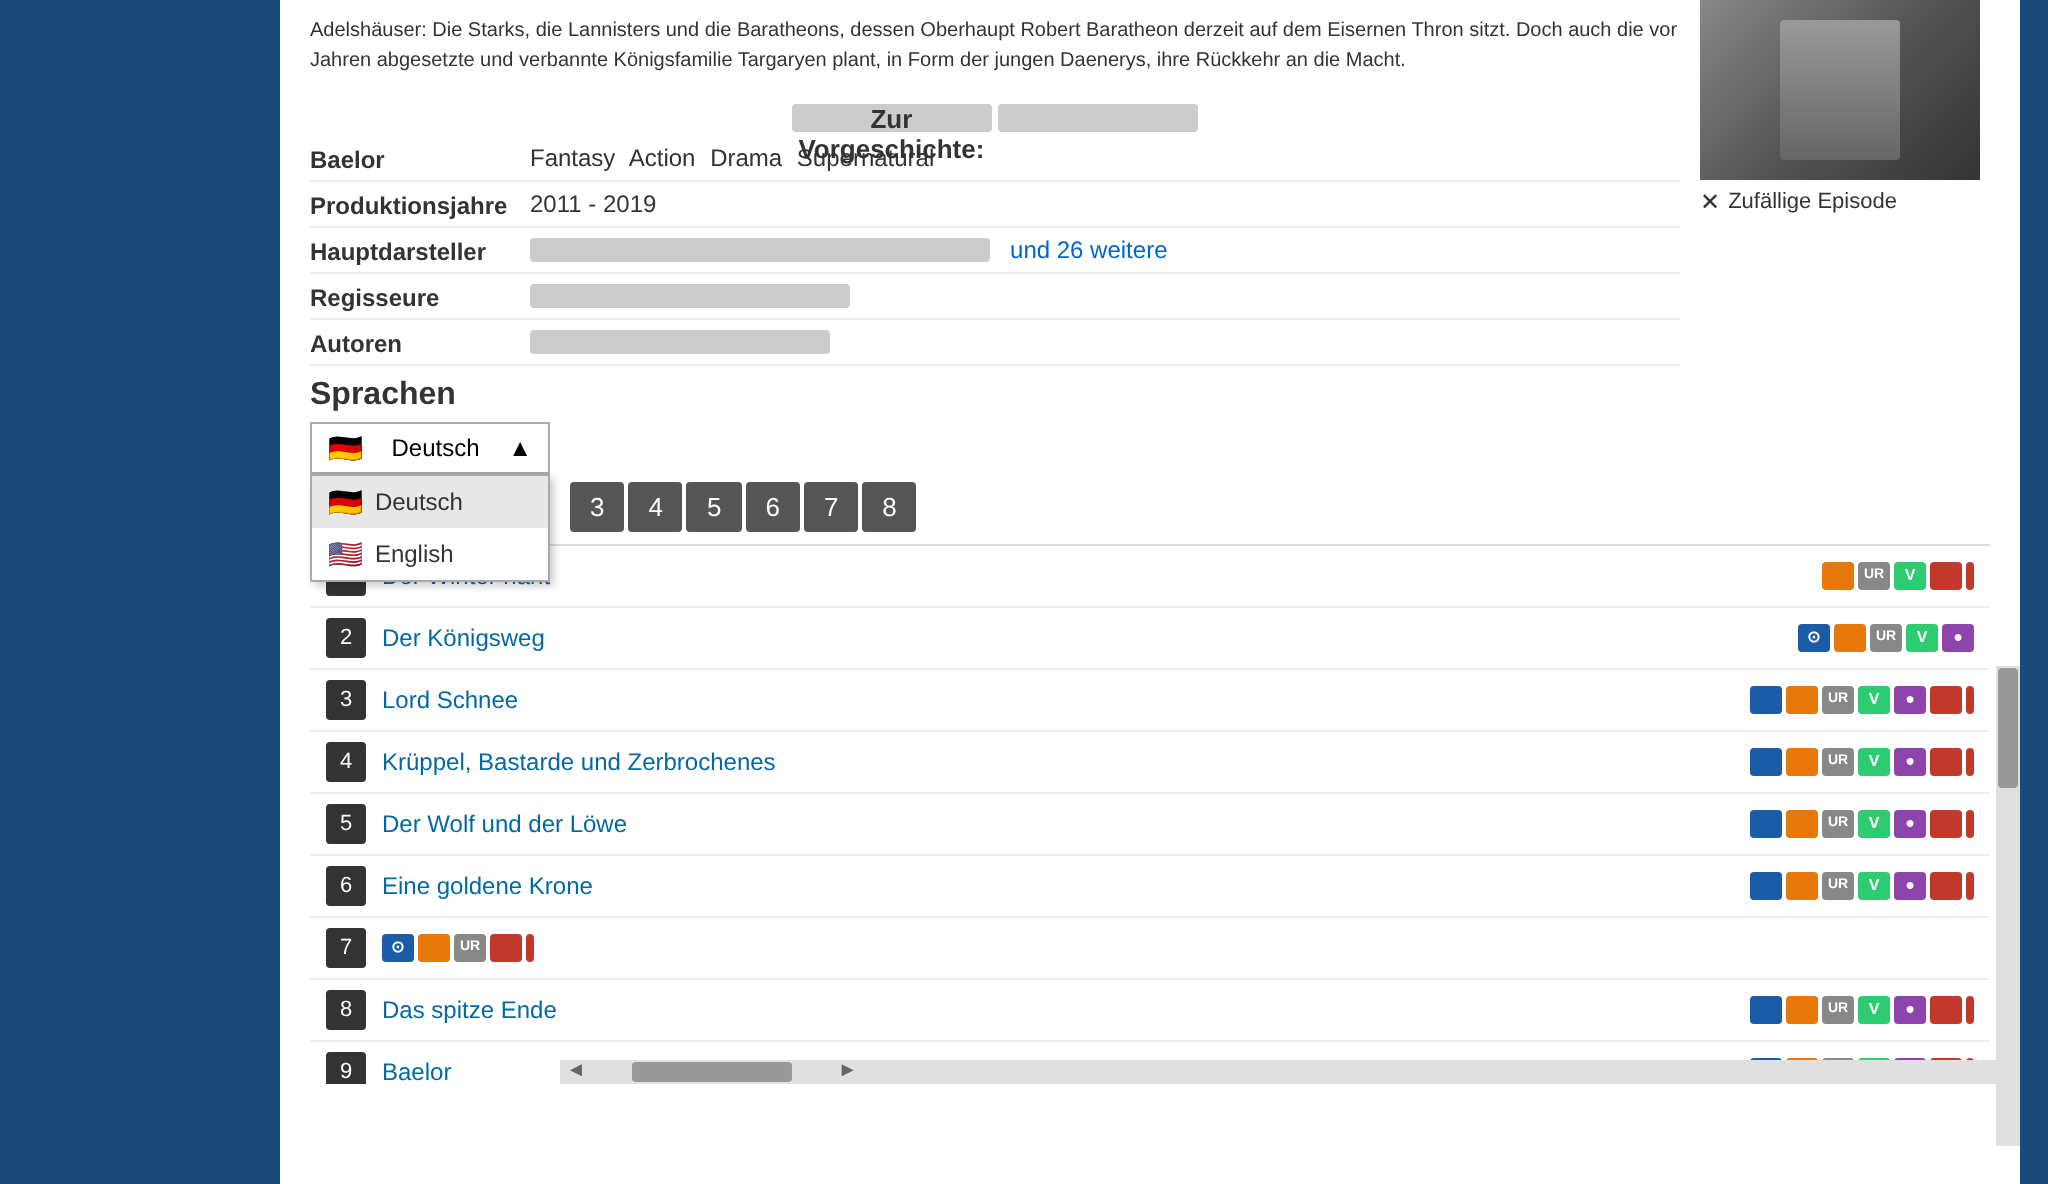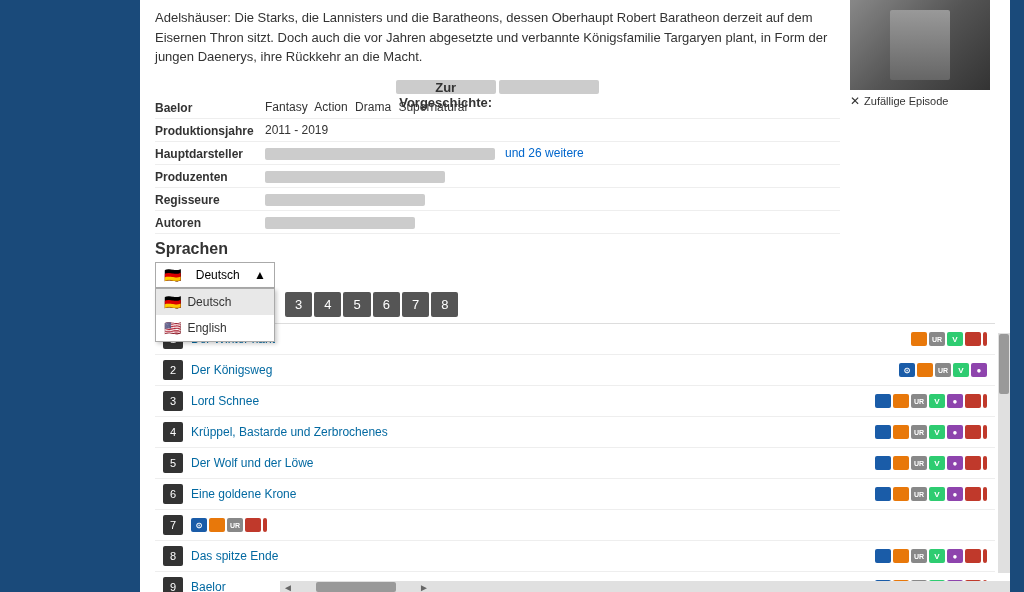--- a/index.html
+++ b/index.html
@@ -21,21 +21,21 @@
       overflow: hidden;
       position: relative;
     }
 
     .content-area {
       padding: 0 15px;
       position: relative;
     }
 
     .description-text {
-      font-size: 13px;
+      font-size: 10px;
       color: #333;
       line-height: 1.5;
       padding: 8px 0 6px 0;
       padding-right: 155px;
     }
 
     .vorgeschichte {
       text-align: center;
       font-size: 13px;
       font-weight: bold;
@@ -353,26 +353,20 @@
       </div>
 
       <div class="info-row">
         <span class="info-label">Hauptdarsteller</span>
         <span class="info-value">
           <span class="blurred-block" style="width:230px;"></span>
           &nbsp;&nbsp;<span class="link-text">und 26 weitere</span>
         </span>
       </div>
 
-      <div class="info-row">
-        <span class="info-label">Produzenten</span>
-        <span class="info-value">
-          <span class="blurred-block" style="width:180px;"></span>
-        </span>
-      </div>
 
       <div class="info-row">
         <span class="info-label">Regisseure</span>
         <span class="info-value">
           <span class="blurred-block" style="width:160px;"></span>
         </span>
       </div>
 
       <div class="info-row">
         <span class="info-label">Autoren</span>

